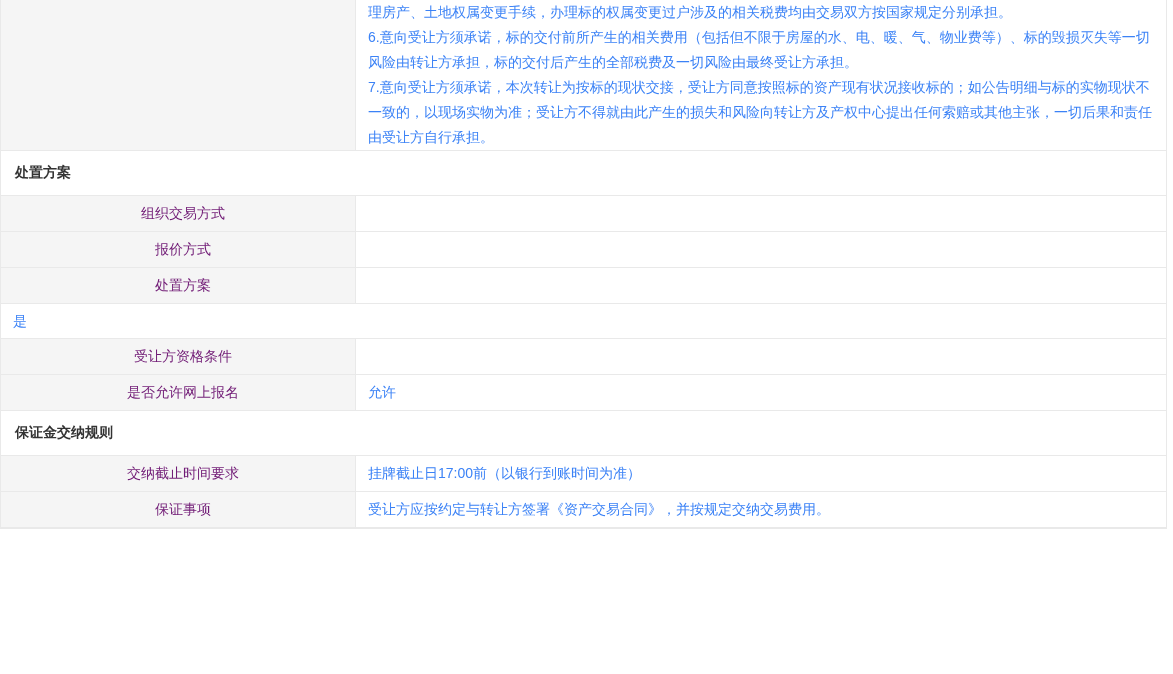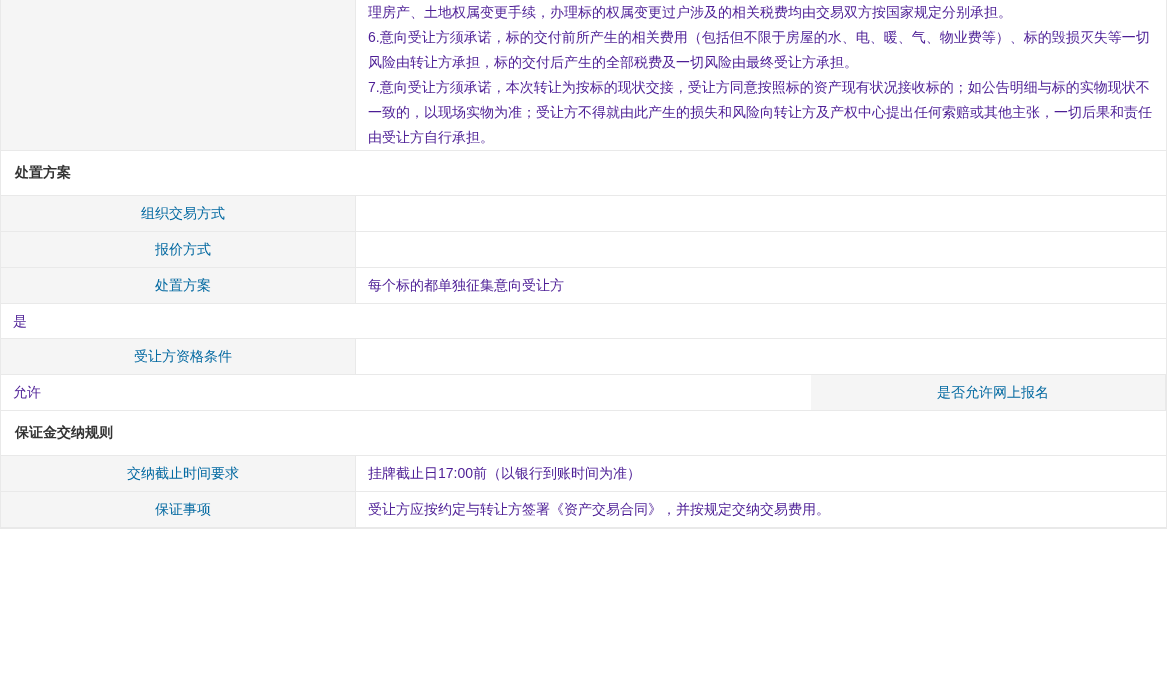--- a/index.html
+++ b/index.html
@@ -28,32 +28,32 @@
     width:355px;
     min-width:355px;
     background:#f5f5f5;
     border-right:1px solid #e9e9e9;
     display:flex;
     align-items:center;
     justify-content:center;
     padding:5px 20px 5px 30px;
     min-height:34px;
     line-height:25px;
-    color:#0369a1;
+    color:#701a75;
   }
   .value{
     flex:1;
     background:#ffffff;
     display:flex;
     align-items:center;
     padding:4px 12px;
     min-height:34px;
     line-height:25px;
     white-space:pre-line;
-    color:#4c1d95;
+    color:#3b82f6;
   }
   .clip-row .value{
     display:block;
     height:150px;
     overflow:hidden;
     padding:0 12px;
     line-height:25px;
   }
   .clip-row .label{height:150px;}
   .section-row{
@@ -85,36 +85,35 @@
     <div class="cell label">组织交易方式</div>
   </div>
 
   <div class="row">
     <div class="cell label">报价方式</div>
     <div class="cell value"></div>
   </div>
 
   <div class="row">
     <div class="cell label">处置方案</div>
-    <div class="cell value">每个标的都单独征集意向受让方</div>
   </div>
 
 
   <div class="row">
     <div class="cell value">是</div>
   </div>
 
   <div class="row">
     <div class="cell label">受让方资格条件</div>
   </div>
 
 
   <div class="row">
+    <div class="cell label">是否允许网上报名</div>
     <div class="cell value">允许</div>
-    <div class="cell label">是否允许网上报名</div>
   </div>
 
   <div class="section-row">保证金交纳规则</div>
 
 
   <div class="row">
     <div class="cell label">交纳截止时间要求</div>
     <div class="cell value">挂牌截止日17:00前（以银行到账时间为准）</div>
   </div>
 

